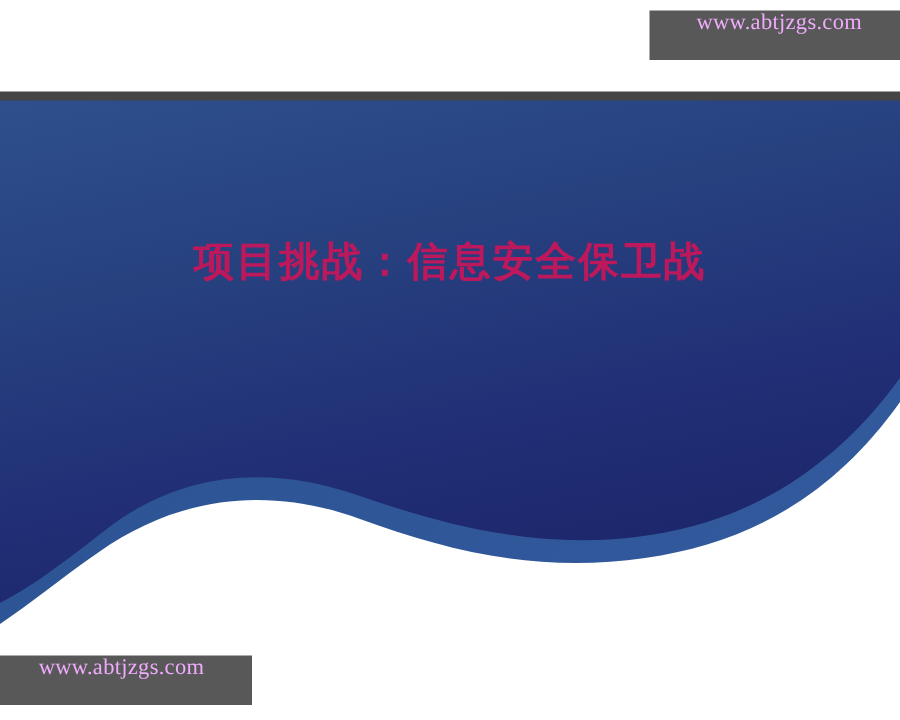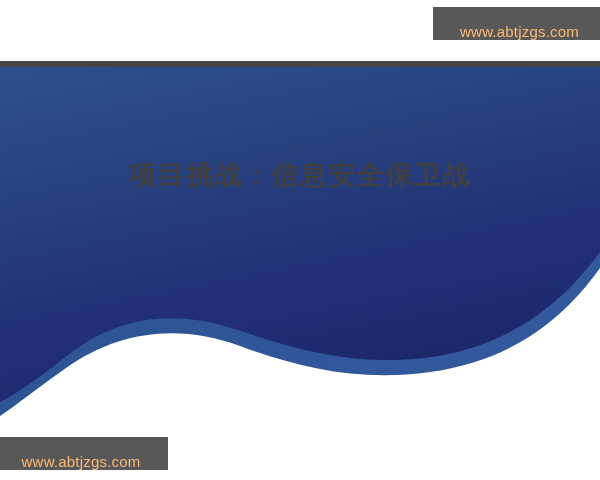--- a/index.html
+++ b/index.html
@@ -40,36 +40,36 @@
     display: flex;
     align-items: center;
     justify-content: center;
     pointer-events: none;
   }
   .slide-title {
     margin: 0;
     font-size: 27px;
     line-height: 1.2;
     font-weight: bold;
-    color: #404040;
+    color: #be185d;
     letter-spacing: 1.5px;
     font-family: "DejaVu Sans", "Liberation Sans", sans-serif;
     white-space: nowrap;
   }
 
   
   .watermark {
     position: absolute;
     background: #585858;
-    color: #fdba74;
+    color: #f0abfc;
     font-size: 15px;
-    font-family: Liberation Sans, sans-serif;
+    font-family: Liberation Serif, serif;
     letter-spacing: 0.2px;
     display: flex;
-    align-items: flex-end;
+    align-items: flex-start;
     justify-content: center;
     box-sizing: border-box;
   }
   .watermark-top {
     right: 0;
     top: 7px;
     width: 167px;
     height: 33px;
     padding-left: 6px;
   }

